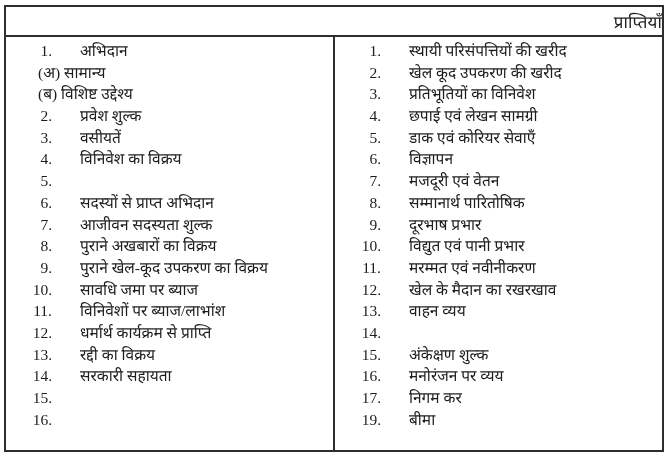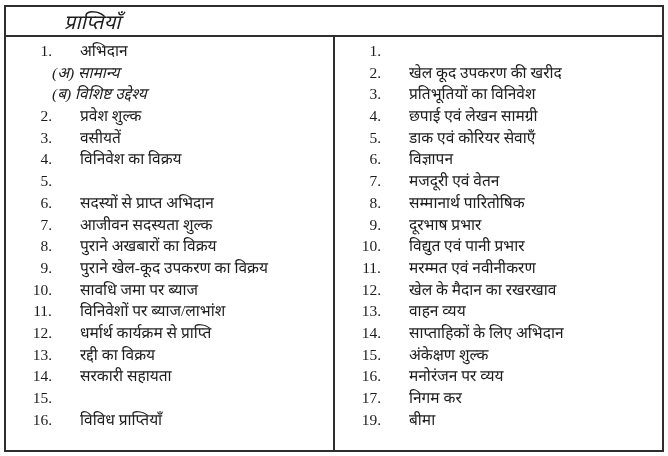--- a/index.html
+++ b/index.html
@@ -36,26 +36,26 @@
     display: flex;
     flex: none;
     height: 28px;
     border-bottom: 2px solid #2e2e2e;
     box-sizing: content-box;
   }
   .head-cell {
     flex: 1 1 0;
     display: flex;
     align-items: center;
-    font-style: italic;
-    font-size: 20px;
+    font-size: 17px;
     letter-spacing: 0.2px;
     box-sizing: border-box;
     padding-left: 58px;
     overflow: hidden;
+    justify-content: flex-end;
   }
   .head-cell.right {
     border-left: 2px solid #2e2e2e;
     padding-left: 46px;
   }
   .body-row {
     display: flex;
     flex: 1 1 auto;
     min-height: 0;
   }
@@ -77,21 +77,21 @@
   }
   .num {
     flex: none;
     width: 46px;
     text-align: right;
   }
   .txt {
     flex: none;
     margin-left: 28px;
   }
-  .row.sub { padding-left: 46px; font-style: italic; }
+  .row.sub { padding-left: 32px; }
   .row.sub .txt { margin-left: 0; }
 </style>
 </head>
 <body>
 
 <div class="sheet">
   <div class="rp-table">
 
     <div class="head-row">
       <div class="head-cell left">
@@ -180,27 +180,27 @@
             <span class="num">14.</span>
             <span class="txt">सरकारी सहायता</span>
           </div>
 
           <div class="row">
             <span class="num">15.</span>
           </div>
 
           <div class="row">
             <span class="num">16.</span>
-            <span class="txt">विविध प्राप्तियाँ</span>
           </div>
         </div>
       <div class="body-cell right">
 
           <div class="row">
             <span class="num">1.</span>
+            <span class="txt">स्थायी परिसंपत्तियों की खरीद</span>
           </div>
 
           <div class="row">
             <span class="num">2.</span>
             <span class="txt">खेल कूद उपकरण की खरीद</span>
           </div>
 
           <div class="row">
             <span class="num">3.</span>
             <span class="txt">प्रतिभूतियों का विनिवेश</span>
@@ -251,21 +251,20 @@
             <span class="txt">खेल के मैदान का रखरखाव</span>
           </div>
 
           <div class="row">
             <span class="num">13.</span>
             <span class="txt">वाहन व्यय</span>
           </div>
 
           <div class="row">
             <span class="num">14.</span>
-            <span class="txt">साप्ताहिकों के लिए अभिदान</span>
           </div>
 
           <div class="row">
             <span class="num">15.</span>
             <span class="txt">अंकेक्षण शुल्क</span>
           </div>
 
           <div class="row">
             <span class="num">16.</span>
             <span class="txt">मनोरंजन पर व्यय</span>

